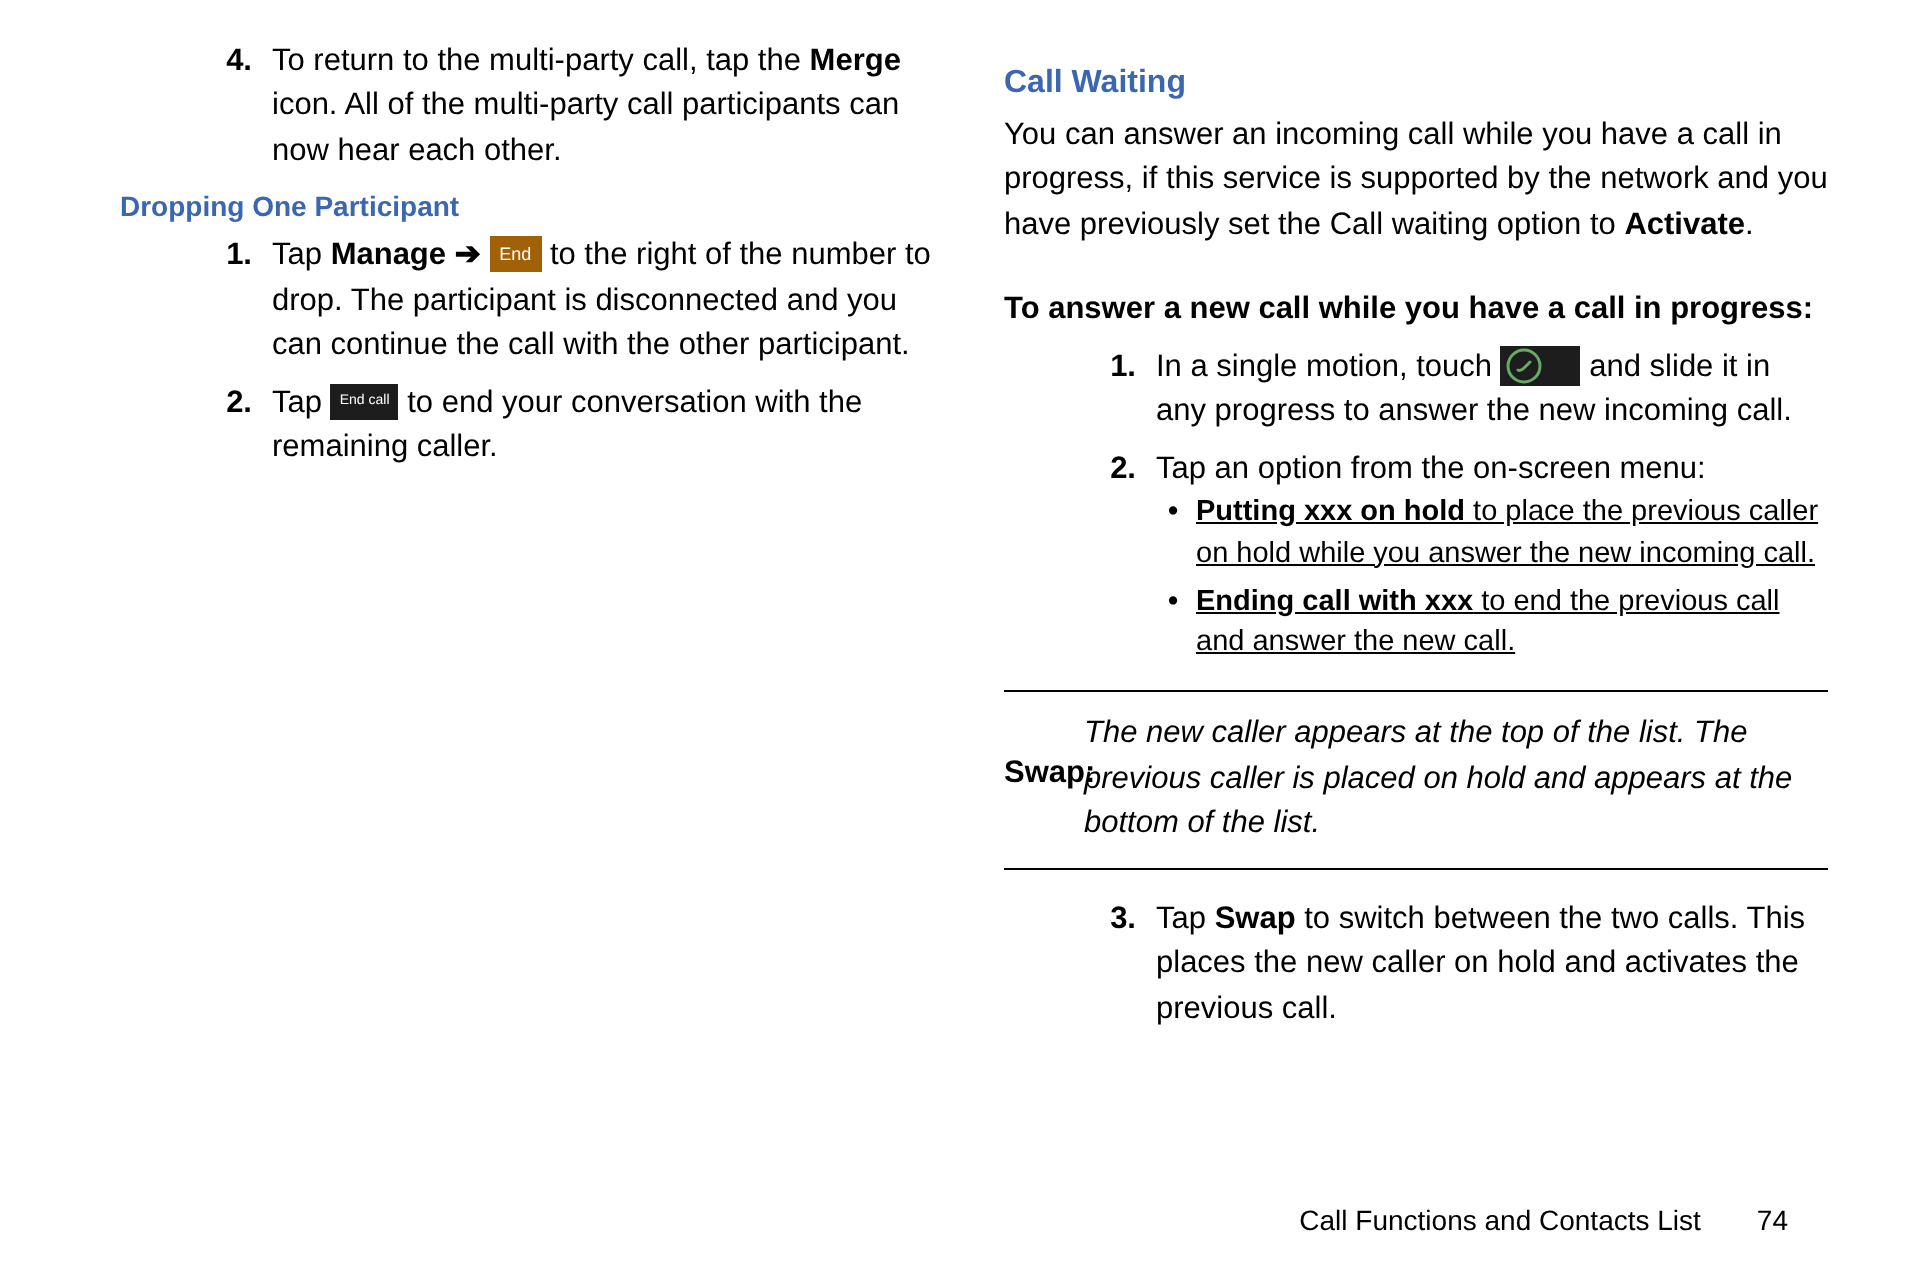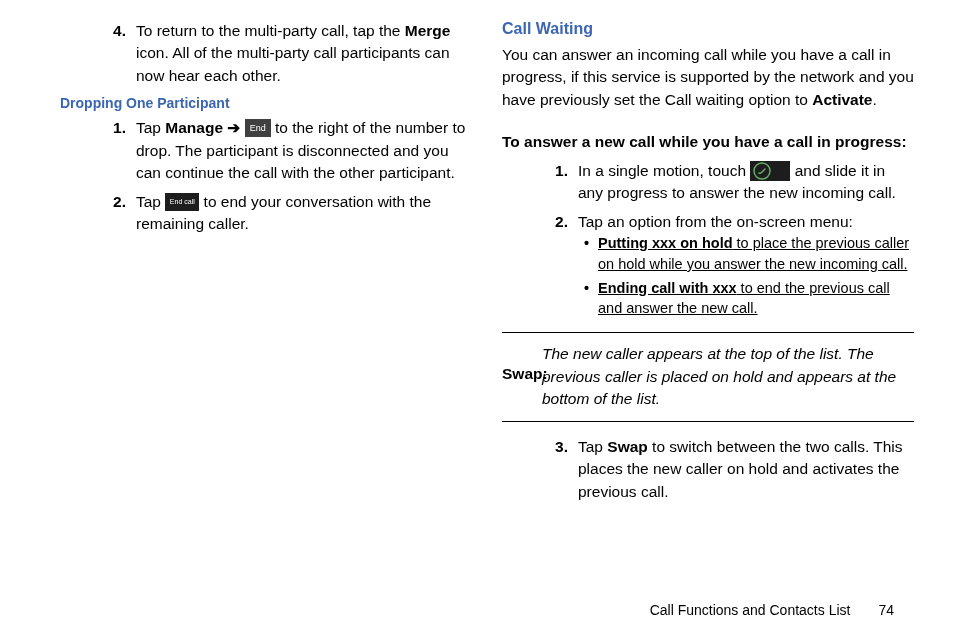--- a/index.html
+++ b/index.html
@@ -34,21 +34,21 @@
     text-align: right;
     padding-right: 10px;
   }
   .ol-body { flex: 1; }
   .sub-h {
     color: #3b66b0;
     font-weight: bold;
     font-size: 14px;
     margin: 8px 0 6px 0;
   }
-  .sub-h.lg { font-size: 16px; margin-top: 0; }
+  .sub-h.lg { font-size: 16px; margin-top: 13px; }
   .para { line-height: 1.45; margin-bottom: 6px; }
   .bold { font-weight: bold; margin-top: 20px; }
   .italic { font-style: italic; }
   .bullet {
     display: flex;
     padding-left: 6px;
     margin-bottom: 4px;
     line-height: 1.4;
     font-size: 14.5px;
     font-family: "Arial Narrow", Arial, sans-serif;
@@ -58,21 +58,21 @@
   .bullet .btxt { flex: 1; text-decoration: underline; }
   .note-block {
     border-top: 1px solid #000;
     border-bottom: 1px solid #000;
     padding: 10px 0;
     margin: 10px 0 14px 0;
     line-height: 1.45;
   }
   .icon-end {
     display: inline-block;
-    background: #404040;
+    background: #a16207;
     color: #fff;
     font-size: 9px;
     height: 18px;
     line-height: 18px;
     min-width: 22px;
     padding: 0 2px;
     text-align: center;
     vertical-align: middle;
     position: relative;
     top: -1px;

